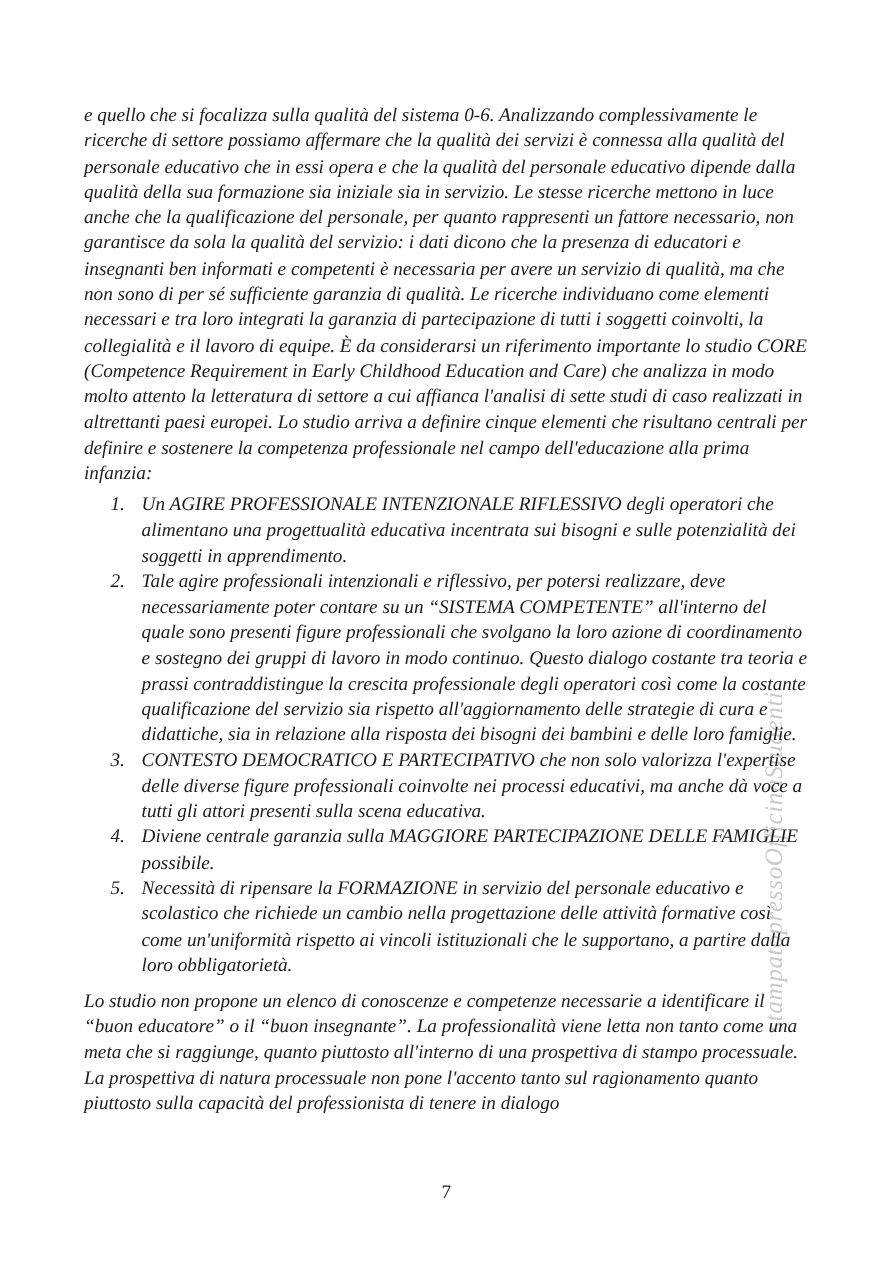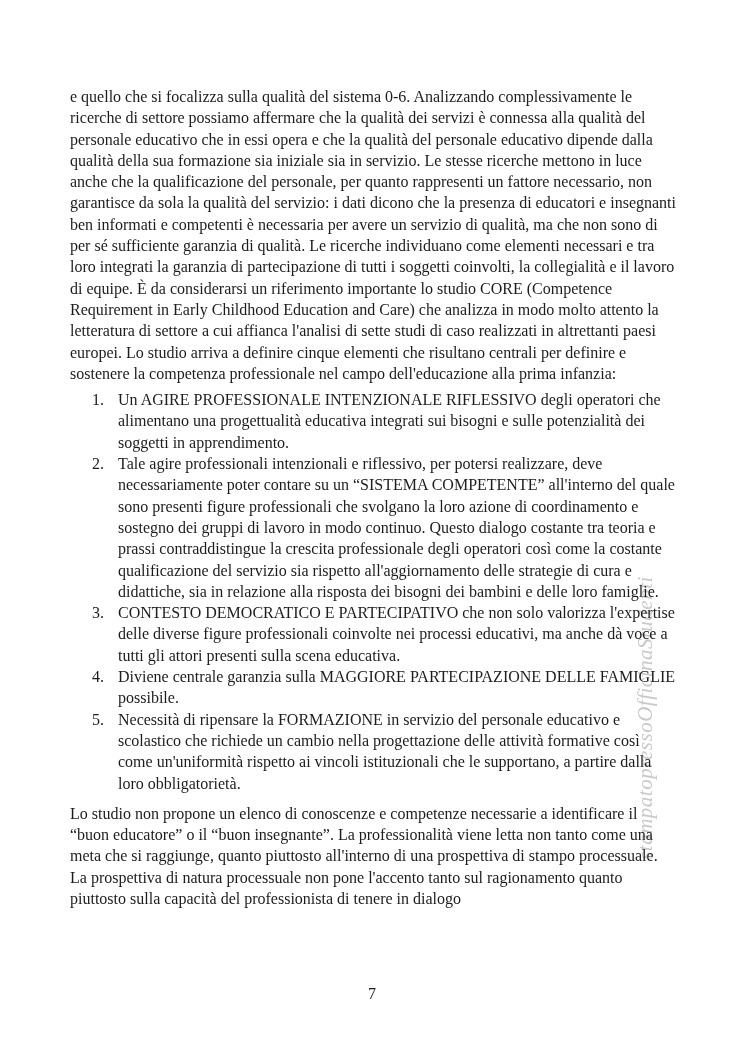--- a/index.html
+++ b/index.html
@@ -27,20 +27,21 @@
   }
 
   .content {
     position: absolute;
     left: 70px; top: 86px;
     width: 608px;
     font-size: 16px;
     line-height: 21.3px;
     text-align: left;
     z-index: 1;
+    font-style: italic;
   }
   .para { margin: 0; }
   .numbered-list { margin: 5px 0 0 0; }
   .list-item { display: flex; padding-left: 22px; }
   .list-item .num { width: 26px; flex: none; }
   .list-item .txt { flex: 1; }
   .closing { margin-top: 9px; }
 
   .page-number {
     position: absolute;
@@ -59,21 +60,21 @@
   <div class="watermark">stampatopressoOfficinaStudenti</div>
 
   <div class="content">
 
     <p class="para">e quello che si focalizza sulla qualità del sistema 0-6. Analizzando complessivamente le ricerche di settore possiamo affermare che la qualità dei servizi è connessa alla qualità del personale educativo che in essi opera e che la qualità del personale educativo dipende dalla qualità della sua formazione sia iniziale sia in servizio. Le stesse ricerche mettono in luce anche che la qualificazione del personale, per quanto rappresenti un fattore necessario, non garantisce da sola la qualità del servizio: i dati dicono che la presenza di educatori e insegnanti ben informati e competenti è necessaria per avere un servizio di qualità, ma che non sono di per sé sufficiente garanzia di qualità. Le ricerche individuano come elementi necessari e tra loro integrati la garanzia di partecipazione di tutti i soggetti coinvolti, la collegialità e il lavoro di equipe. È da considerarsi un riferimento importante lo studio CORE (Competence Requirement in Early Childhood Education and Care) che analizza in modo molto attento la letteratura di settore a cui affianca l'analisi di sette studi di caso realizzati in altrettanti paesi europei. Lo studio arriva a definire cinque elementi che risultano centrali per definire e sostenere la competenza professionale nel campo dell'educazione alla prima infanzia:</p>
 
     <div class="numbered-list">
 
       <div class="list-item">
         <span class="num">1.</span>
-        <span class="txt">Un AGIRE PROFESSIONALE INTENZIONALE RIFLESSIVO degli operatori che alimentano una progettualità educativa integrati sui bisogni e sulle potenzialità dei soggetti in apprendimento.</span>
+        <span class="txt">Un AGIRE PROFESSIONALE INTENZIONALE RIFLESSIVO degli operatori che alimentano una progettualità educativa incentrata sui bisogni e sulle potenzialità dei soggetti in apprendimento.</span>
       </div>
 
       <div class="list-item">
         <span class="num">2.</span>
         <span class="txt">Tale agire professionali intenzionali e riflessivo, per potersi realizzare, deve necessariamente poter contare su un “SISTEMA COMPETENTE” all'interno del quale sono presenti figure professionali che svolgano la loro azione di coordinamento e sostegno dei gruppi di lavoro in modo continuo. Questo dialogo costante tra teoria e prassi contraddistingue la crescita professionale degli operatori così come la costante qualificazione del servizio sia rispetto all'aggiornamento delle strategie di cura e didattiche, sia in relazione alla risposta dei bisogni dei bambini e delle loro famiglie.</span>
       </div>
 
       <div class="list-item">
         <span class="num">3.</span>
         <span class="txt">CONTESTO DEMOCRATICO E PARTECIPATIVO che non solo valorizza l'expertise delle diverse figure professionali coinvolte nei processi educativi, ma anche dà voce a tutti gli attori presenti sulla scena educativa.</span>

